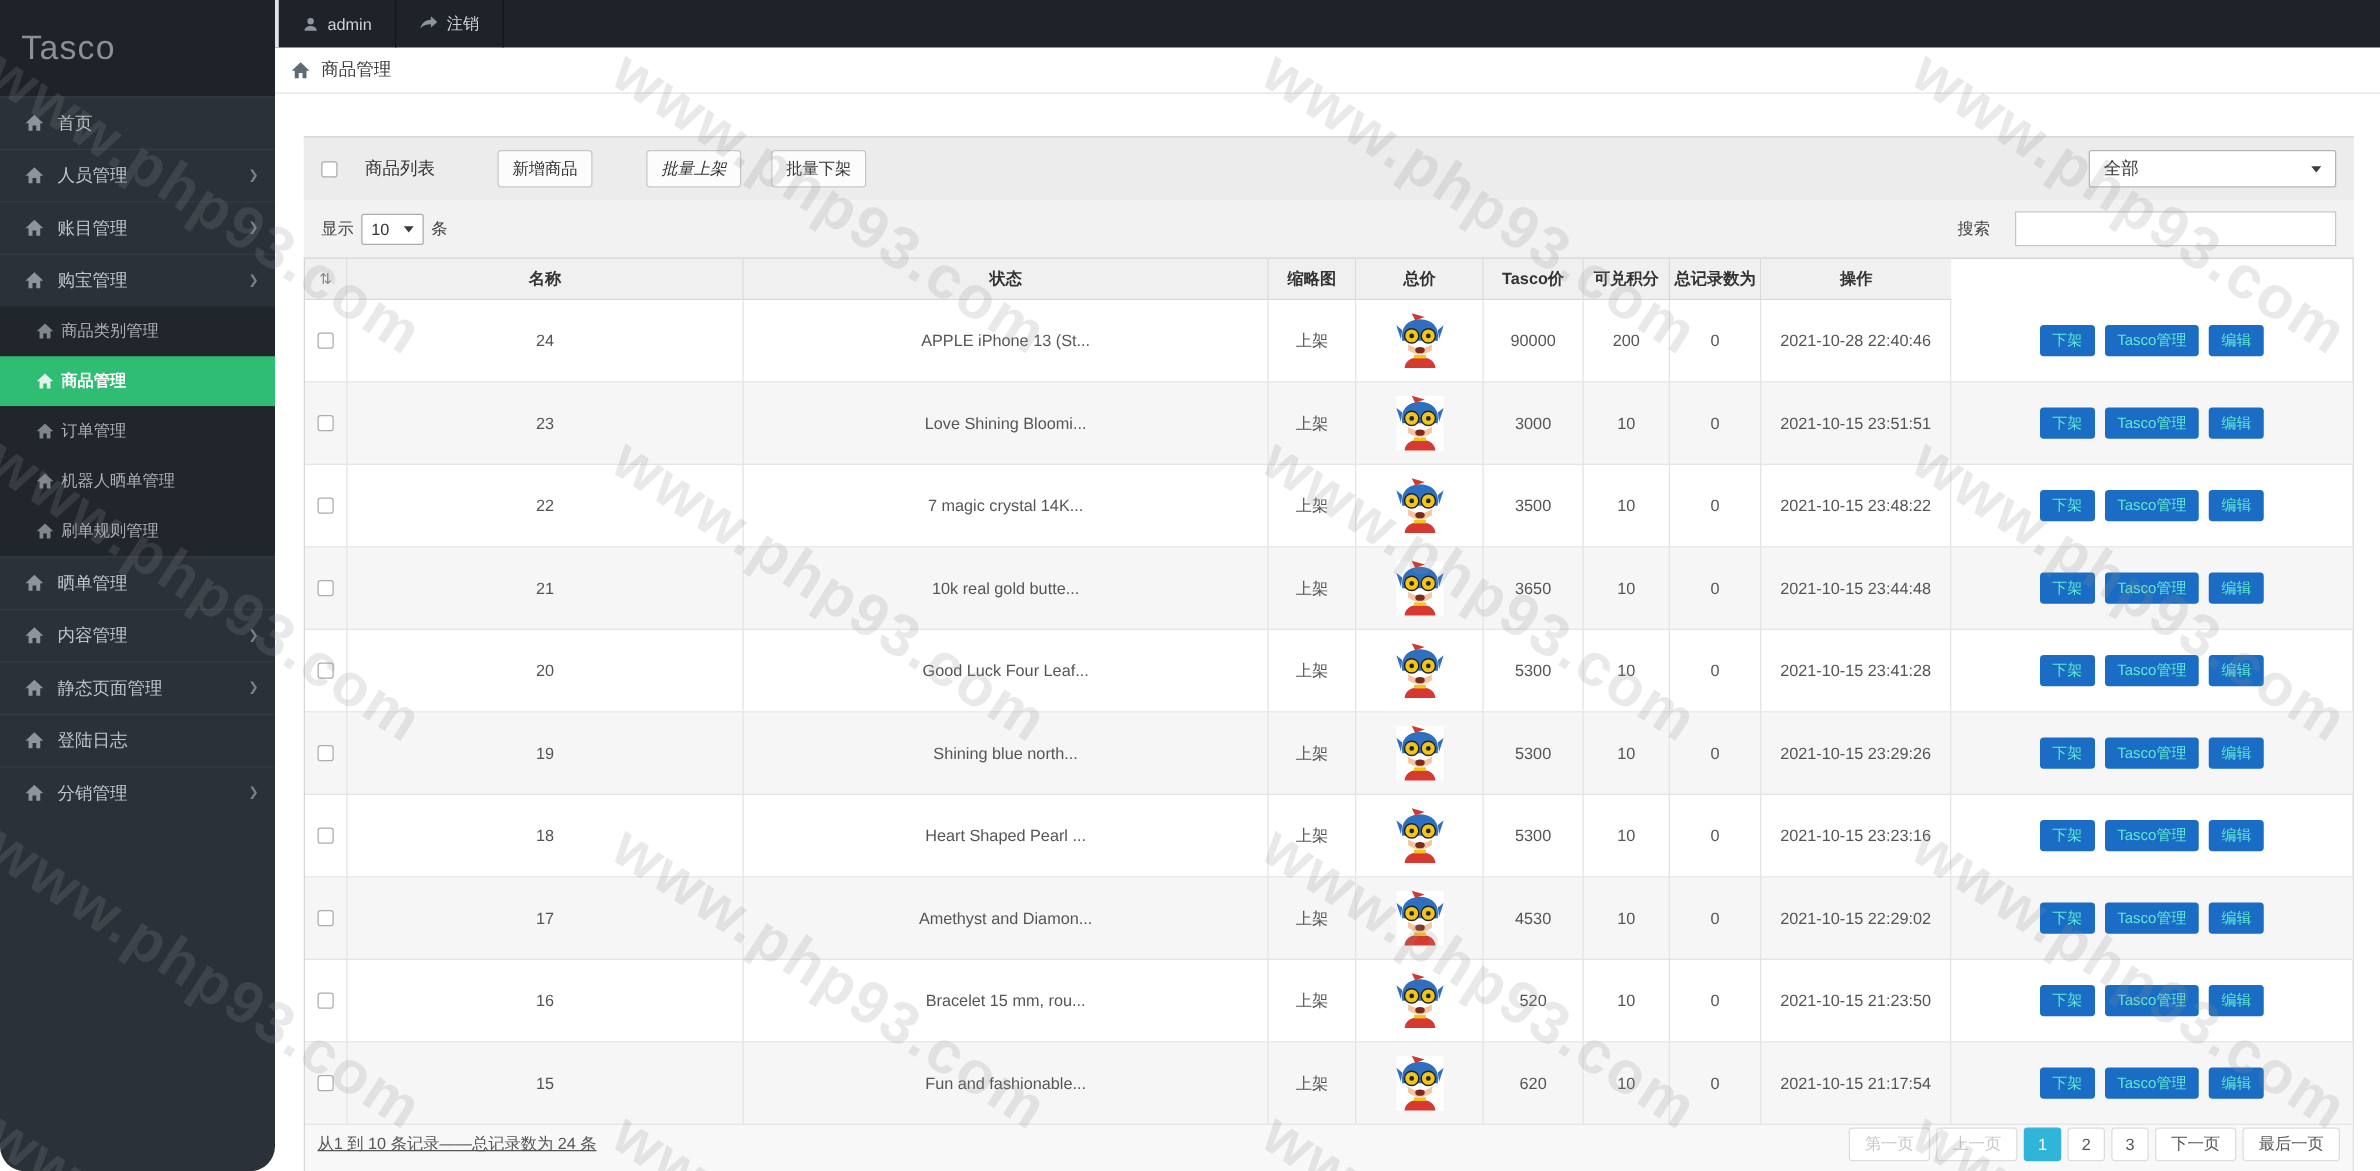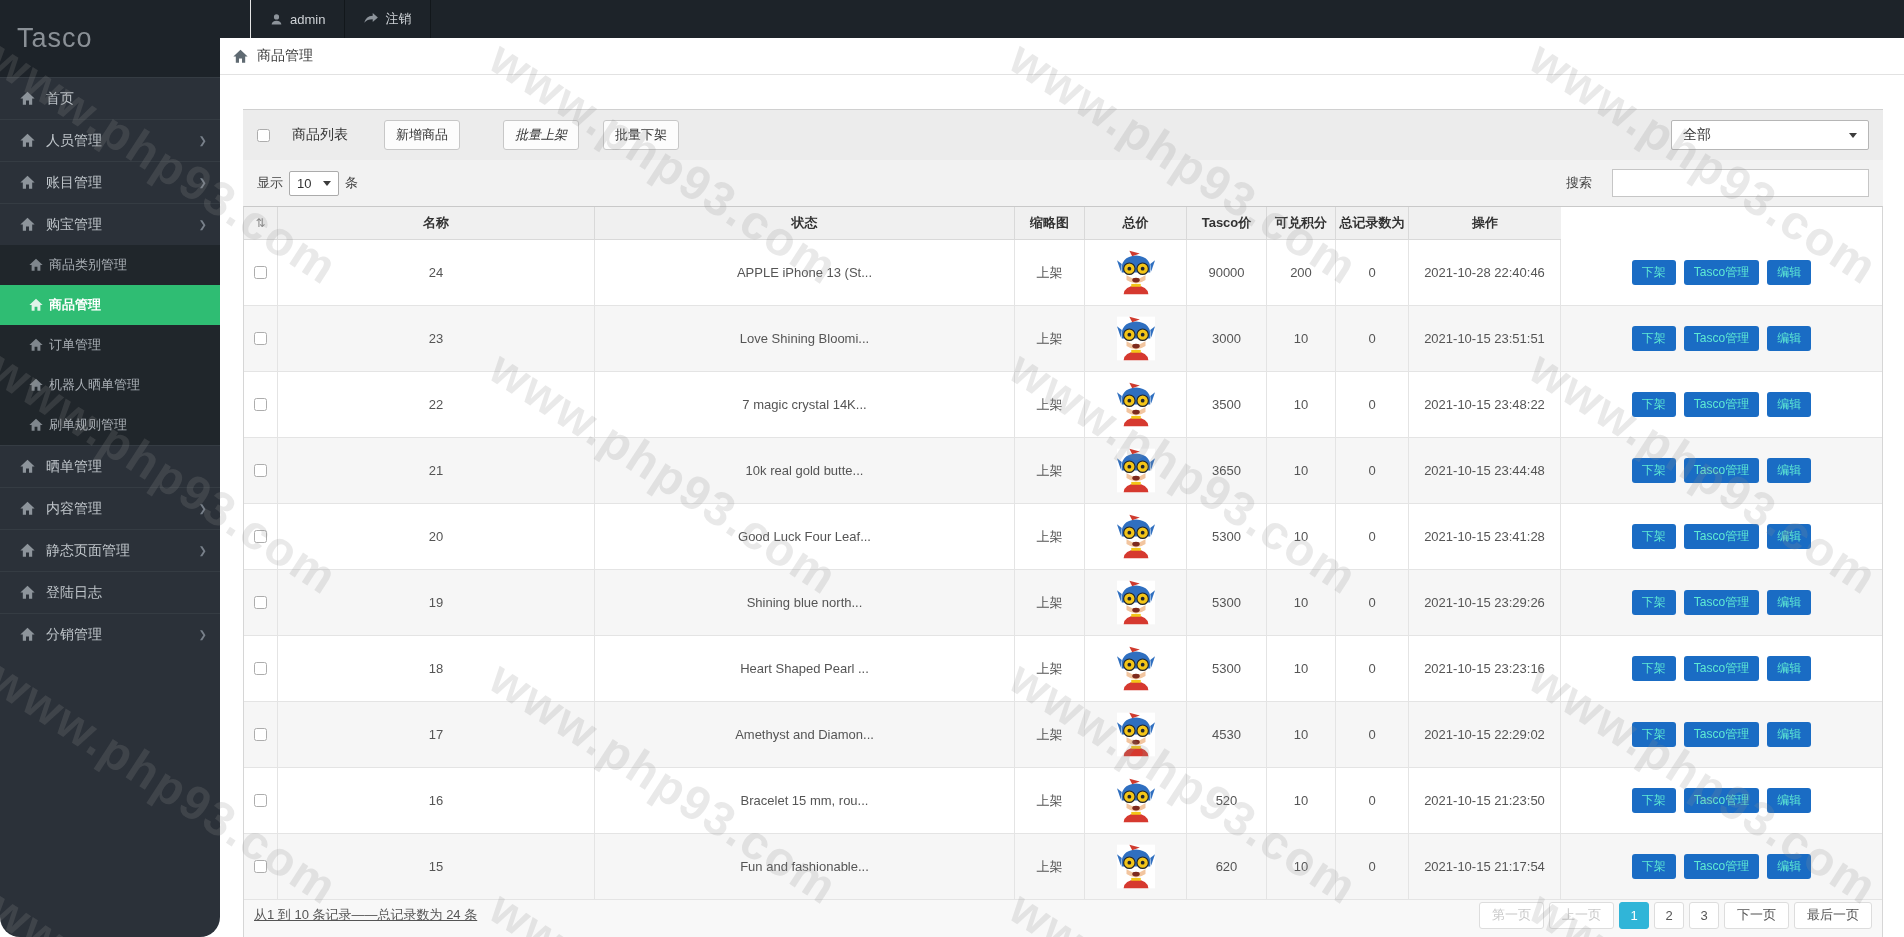--- a/index.html
+++ b/index.html
@@ -17,34 +17,34 @@
   .s-item .house { display:inline-flex; width:15px; margin-right:11px; color:#8d949b; }
   .s-item.sub .house { width:14px; margin-right:6px; color:#7f868d; }
   .s-item .house svg { width:100%; }
   .s-item.active { background:#2fbd73; color:#fff; font-weight:bold; }
   .s-item.active .house { color:#dff3e8; }
   .chev { position:absolute; right:13px; font-size:10px; color:#78808a; font-weight:normal; }
 
   
   .topbar { position:absolute; left:220px; top:0; right:0; height:38px; background:#1d2329; display:flex; z-index:1; }
   .top-item { display:flex; align-items:center; gap:7px; padding:0 19px; border-right:1px solid #12171b; color:#cfd3d7; font-size:13px; cursor:pointer; }
-  .top-item:first-child { border-left:1px solid #e5e5e5;margin-left:30px; }
+  .top-item:first-child { border-left:3px solid #e5e5e5; }
   .ticon { display:inline-flex; }
 
   
   .crumb { position:absolute; left:220px; top:38px; right:0; height:37px; background:#fff; border-bottom:1px solid #e2e2e2; display:flex; align-items:center; gap:9px; padding-left:13px; color:#3c3c3c; font-size:14px; }
   .crumb-icon { display:inline-flex; width:15px; color:#5f6a72; }
   .crumb-icon svg { width:100%; }
 
   
   .content { position:absolute; left:220px; top:76px; right:0; bottom:0; background:#fff; }
   .panel { margin:33px 21px 0 23px; }
   .ptool { height:51px; background:#ececec; border-top:1px solid #d0d0d0; display:flex; align-items:center; padding:0 14px; }
   .list-label { margin-left:22px; font-size:14px; color:#333; }
-  .tb-btn { margin-left:36px; height:30px; padding:0 11px; background:#fcfcfc; border:1px solid #c7c7c7; border-radius:3px; font-size:13px; color:#333; cursor:pointer; font-family:inherit; }
+  .tb-btn { margin-left:50px; height:30px; padding:0 11px; background:#fcfcfc; border:1px solid #c7c7c7; border-radius:3px; font-size:13px; color:#333; cursor:pointer; font-family:inherit; }
   .tb-btn.m30 { margin-left:43px;font-style:italic; }
   .tb-btn.m24 { margin-left:24px; }
   .cat-select { margin-left:auto; width:198px; height:30px; background:#fff; border:1px solid #b6b6b6; border-radius:2px; display:flex; align-items:center; justify-content:space-between; padding:0 11px; font-size:14px; color:#333; cursor:pointer; }
   .sel-caret { width:0; height:0; border-left:4px solid transparent; border-right:4px solid transparent; border-top:5px solid #3c3c3c; }
   .pfilter { height:46px; background:#f2f2f2; display:flex; align-items:center; padding:0 14px; font-size:13px; color:#444; }
   .len-select { margin:0 6px; width:50px; height:25px; background:#fff; border:1px solid #ababab; border-radius:2px; display:flex; align-items:center; justify-content:space-between; padding:0 7px; font-size:13px; color:#333; cursor:pointer; }
   .spacer { flex:1; }
   .search-label { margin-right:20px; color:#444; }
   .search-input { width:257px; height:28px; border:1px solid #c6c6c6; background:#fff; outline:none; padding:0 8px; font-size:13px; font-family:inherit; }
 

